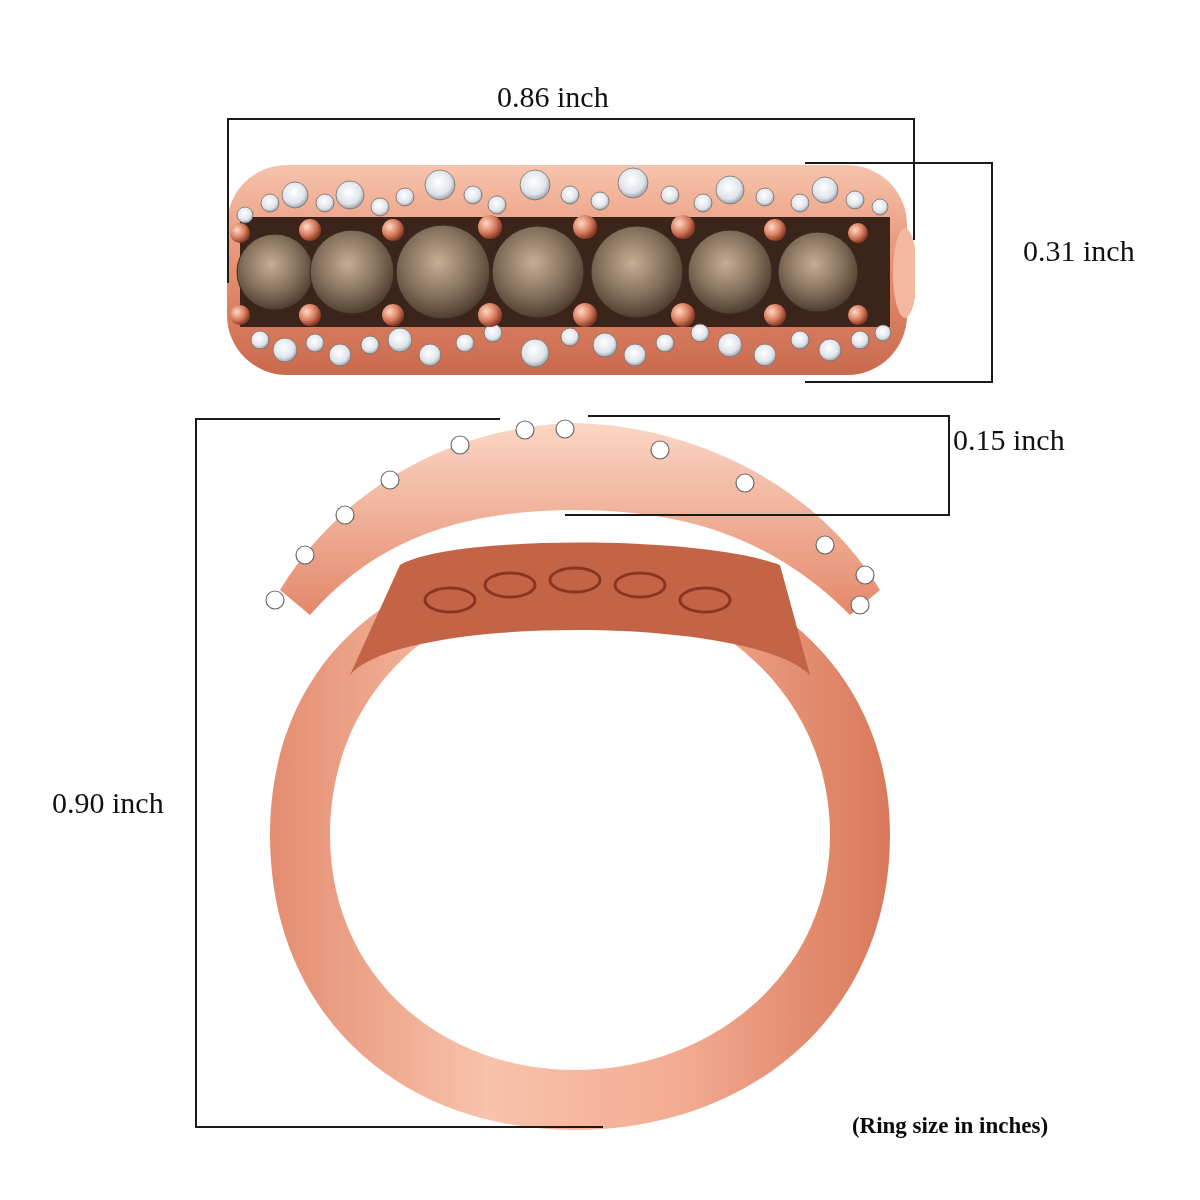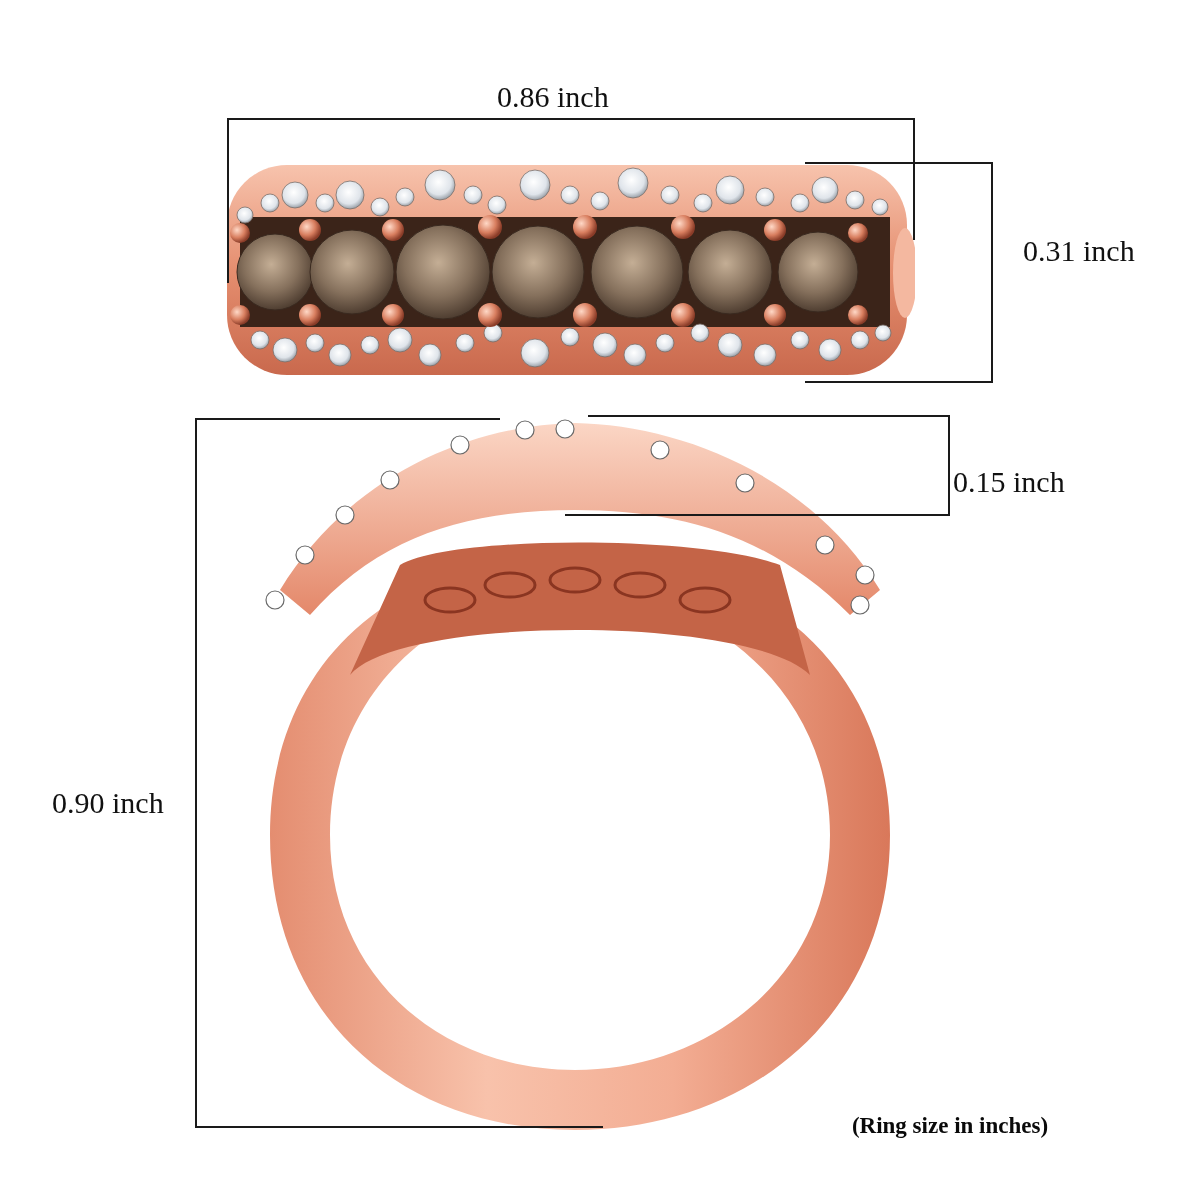--- a/index.html
+++ b/index.html
@@ -172,21 +172,21 @@
       <circle cx="575" cy="130" r="9"></circle>
         <circle cx="615" cy="160" r="9"></circle>
         <circle cx="610" cy="190" r="9"></circle>
     </g>
   </svg>
 </div>
 
 <div class="line" style="left:588px; top:415px; width:362px; height:2px;"></div>
 <div class="line" style="left:565px; top:514px; width:385px; height:2px;"></div>
 <div class="line" style="left:948px; top:415px; width:2px; height:101px;"></div>
-<div class="abs dim-label" style="left:953px; top:467px;">0.15 inch</div>
+<div class="abs dim-label" style="left:953px; top:425px;">0.15 inch</div>
 
 <div class="line" style="left:195px; top:418px; width:305px; height:2px;"></div>
 <div class="line" style="left:195px; top:1126px; width:408px; height:2px;"></div>
 <div class="line" style="left:195px; top:418px; width:2px; height:710px;"></div>
 <div class="abs dim-label" style="left:52px; top:788px;">0.90 inch</div>
 
 <div class="abs" style="left:700px; top:1112px; width:500px;">
   <div class="caption">(Ring size in inches)</div>
 </div>
 

